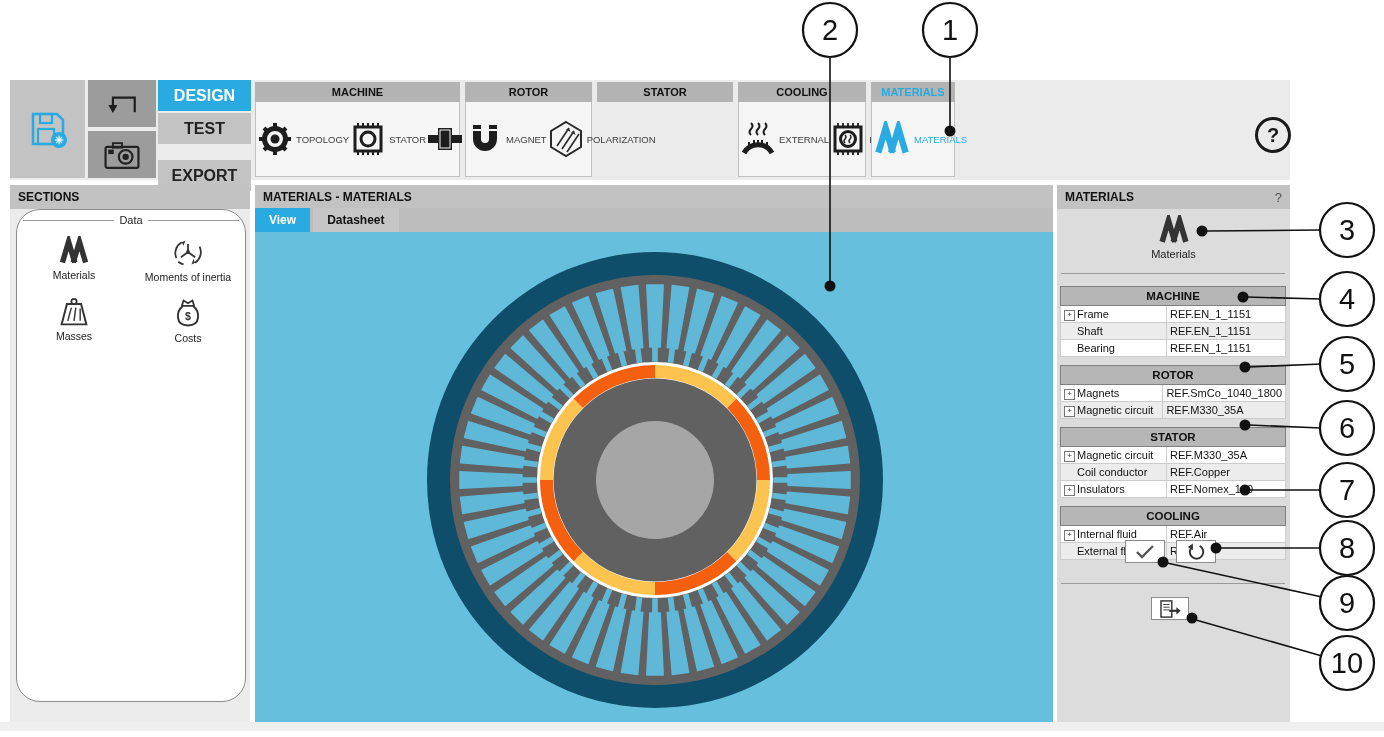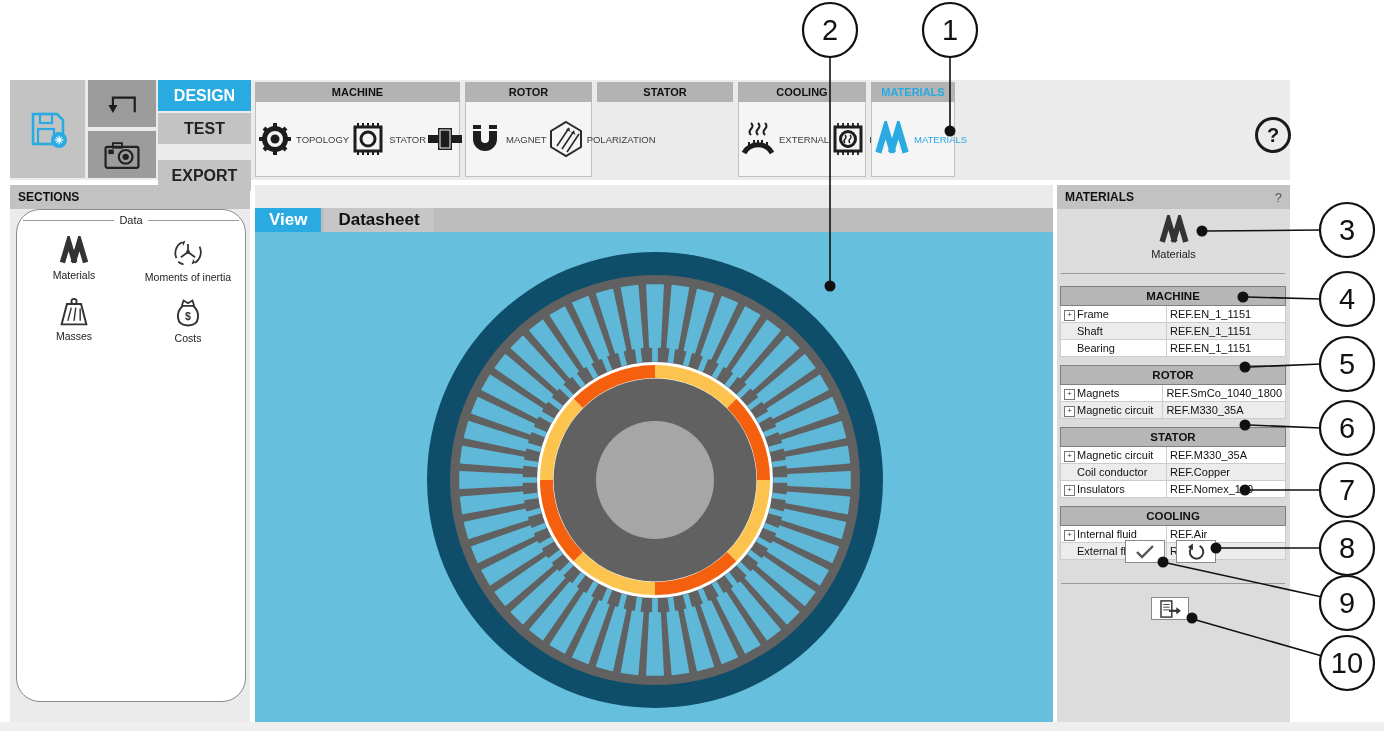--- a/index.html
+++ b/index.html
@@ -31,21 +31,21 @@
   #sections-box{left:6px;top:24px;width:228px;height:690px;max-height:692px;height:691px;background:#fff;border:1px solid #8b8b8b;}
   .group-title{display:flex;align-items:center;margin:4px 6px 10px 6px;}
   .group-title .line{flex:1;height:1px;background:#9a9a9a;}
   .group-title .txt{padding:0 5px;font-size:11px;color:#222;}
   .sec-grid{display:grid;grid-template-columns:1fr 1fr;row-gap:14px;}
   .sec-item{display:flex;flex-direction:column;align-items:center;gap:3px;cursor:pointer;}
   .sec-item .lbl{font-size:10.5px;color:#222;}
   
   #main{left:255px;top:185px;width:798px;height:537px;background:#ebebeb;}
   #tabsbar{left:0px;top:23px;width:798px;height:24px;background:#bdbdbd;display:flex;}
-  .view-tab{height:24px;display:flex;align-items:center;padding:0 14px;font-size:17px;font-weight:bold;
+  .view-tab{height:24px;display:flex;align-items:center;padding:0 14px;font-size:12px;font-weight:bold;
             color:#111;background:#c6c6c6;margin-right:3px;cursor:pointer;}
   .view-tab.active{background:#29abe2;color:#fff;}
   #canvas{left:0;top:47px;width:798px;height:490px;background:#66bfdc;}
   
   #rightpanel{left:1057px;top:185px;width:233px;height:537px;background:#dcdcdc;}
   #rp-header{display:flex;justify-content:space-between;align-items:center;}
   #rp-help{font-weight:normal;color:#555;font-size:13px;cursor:pointer;}
   .rp-icon-block{position:absolute;top:30px;left:0;width:233px;display:flex;flex-direction:column;align-items:center;gap:3px;}
   .rp-icon-block .lbl{font-size:11px;color:#222;}
   .hr{position:absolute;left:4px;width:224px;height:1px;background:#9a9a9a;}
@@ -304,20 +304,21 @@
           <path d="M12 10 L14 4 L19 7 L24 4 L26 10" fill="none" stroke="#333" stroke-width="2"></path>
           <text x="19" y="26" text-anchor="middle" font-size="12" font-weight="bold" fill="#333">$</text>
         </svg>
         <span class="lbl">Costs</span>
       </div>
     </div>
   </div>
 </div>
 
 <div id="main" class="abs">
+  <div class="panel-header">MATERIALS - MATERIALS</div>
   <div id="tabsbar" class="abs">
     <div class="view-tab active">View</div>
     <div class="view-tab">Datasheet</div>
   </div>
   <div id="canvas" class="abs">
     <svg id="motor-svg" width="798" height="490" viewBox="0 0 798 490">
         <circle cx="400" cy="248" r="228" fill="#0f4e6a"></circle>
         <circle cx="400" cy="248" r="205" fill="#616161"></circle>
         <path d="M -8.2 -195 L 8.2 -195 L 5.2 -133 L 2.1 -133 L 2.1 -119 L -2.1 -119 L -2.1 -133 L -5.2 -133 Z" fill="#5fb8d8" stroke="#5fb8d8" stroke-width="1.5" stroke-linejoin="round" transform="translate(400 248) rotate(0)"></path>
         <path d="M -8.2 -195 L 8.2 -195 L 5.2 -133 L 2.1 -133 L 2.1 -119 L -2.1 -119 L -2.1 -133 L -5.2 -133 Z" fill="#5fb8d8" stroke="#5fb8d8" stroke-width="1.5" stroke-linejoin="round" transform="translate(400 248) rotate(7.5)"></path>

